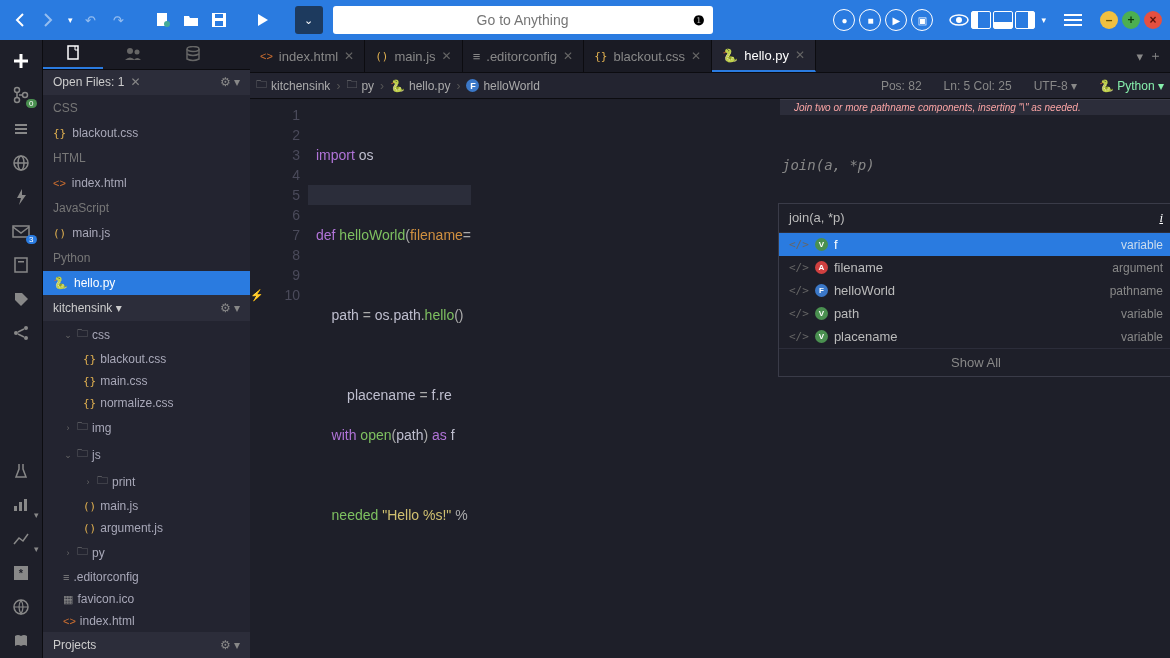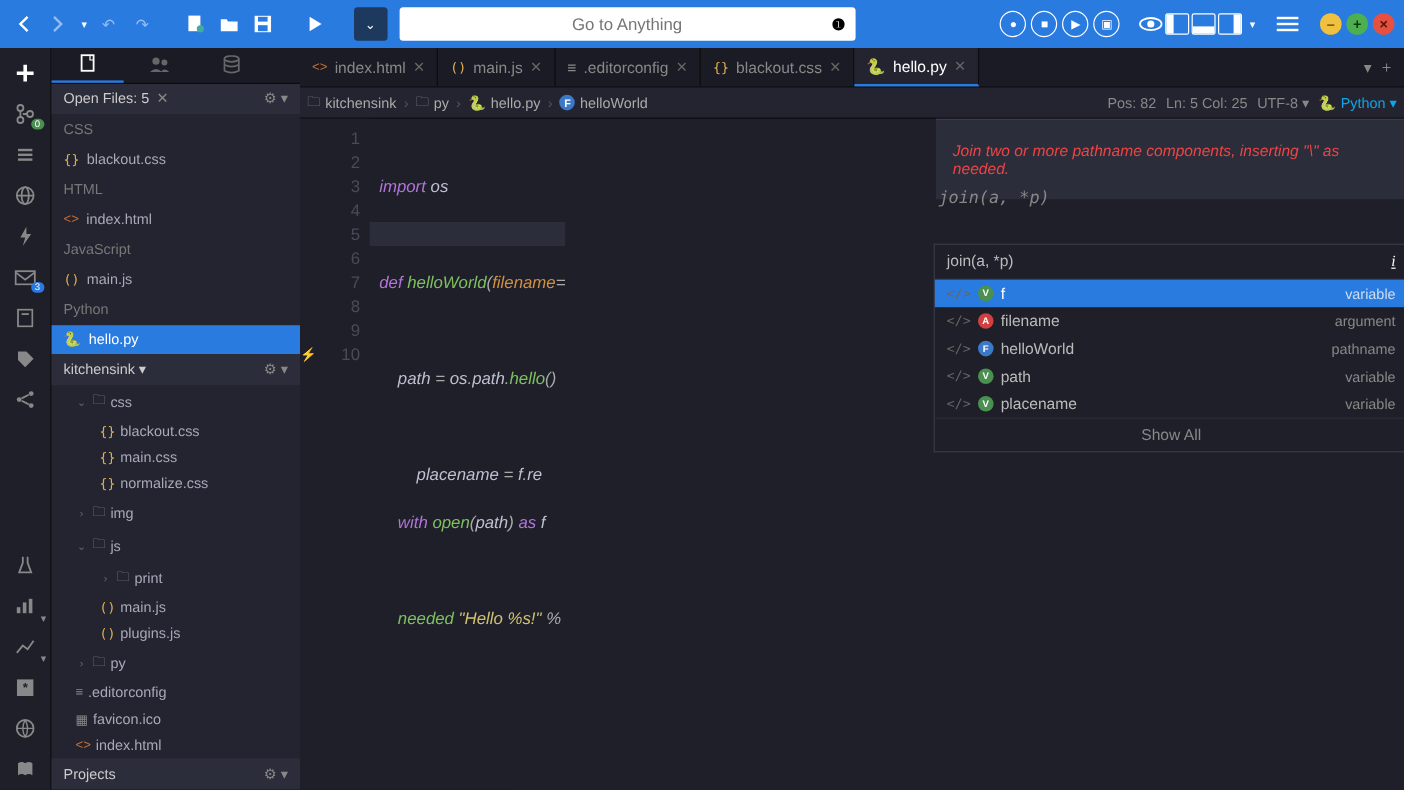--- a/index.html
+++ b/index.html
@@ -63,39 +63,39 @@
 .tab-bar { height: 33px; background: #1a1b24; display: flex; align-items: stretch; border-bottom: 1px solid #0c0c10; }
 .file-tab { display: flex; align-items: center; gap: 6px; padding: 0 10px; font-size: 13px; color: #888; cursor: pointer; border-right: 1px solid #0c0c10; }
 .file-tab.active { color: #fff; border-bottom: 2px solid #2a7be0; background: #232430; }
 .file-tab .x { color: #666; font-size: 12px; }
 .tab-bar-right { margin-left: auto; display:flex; align-items:center; gap:6px; padding-right:8px; color:#888 }
 
 .breadcrumb-bar { height: 26px; background: #232430; display: flex; align-items: center; padding: 0 6px; font-size: 12px; color: #aaa; gap: 4px; border-bottom: 1px solid #0c0c10; justify-content: space-between; }
 .bc-left { display: flex; align-items: center; gap: 6px; }
 .bc-item { display: flex; align-items: center; gap: 4px; }
 .bc-sep { color: #555; }
-.bc-right { display:flex; gap: 8px; align-items:flex-start; color:#888 }
+.bc-right { display:flex; gap: 22px; align-items:flex-start; color:#888 }
 .bc-f { width:13px; height:13px; border-radius:50%; background:#3b78c8; color:#fff; display:flex; align-items:center; justify-content:center; font-size:9px; font-weight:bold }
 
 .code-wrap { position: relative; flex: 1; display: flex; font-family: "Consolas","Menlo",monospace; font-size: 14px; }
 .gutter { width: 44px; background: #1e1f29; color: #4a4a5a; text-align: right; padding: 6px 8px 6px 4px; line-height: 20px; user-select: none; }
 .gutter div { height: 20px; }
 .gut-side { width: 14px; background: #1e1f29; padding-top:6px }
 .gut-side div { height:20px; display:flex; align-items:center; justify-content:center; font-size:11px; color:#d08020 }
 .code { padding: 6px 0 6px 8px; line-height: 20px; white-space: pre; color: #bfbfcf; position:relative }
-.code .row { height: 20px; font-style: italic; }
+.code .row { height: 20px; }
 .code .hl-line { background: #2b2d3a; position:absolute; left:0; right:0; height:20px; top: calc(6px + 80px); z-index:0 }
 .code .row > * { position:relative; z-index:1 }
 .kw-purple { color: #b174d8; }
 .kw-orange { color: #d09040; }
 .fn-green { color: #7ec060; }
 .punc { color: #aaa; }
 .str { color: #d0c070; }
 
-.hint-tip { position: absolute; left: 530px; top: 0px; width: 390px; background: #2c2d3a; padding: 18px 14px; font-size: 13px; color: #ef4444; font-style: italic; z-index: 5; border-top: 1px solid #3a3b48 }
+.hint-tip { position: absolute; left: 530px; top: 0px; width: 390px; background: #2c2d3a; padding: 2px 14px; font-size: 10px; color: #fca5a5; font-style: italic; z-index: 5; border-top: 1px solid #3a3b48 }
 .sig-label { position: absolute; left: 532px; top: 58px; font-family: monospace; font-size: 14px; color: #888; font-style: italic; z-index:5 }
 
 .completion { position: absolute; left: 528px; top: 104px; width: 396px; background: #1e1f29; border: 1px solid #3a3b48; font-family: Arial; font-size: 13px; z-index: 10; }
 .comp-head { padding: 6px 10px; display: flex; justify-content: space-between; font-family: monospace; color: #bbb; border-bottom: 1px solid #2c2d3a; }
 .comp-head .i { text-decoration: underline; font-family: serif; font-style: italic; color:#fff }
 .comp-row { display: flex; align-items: center; padding: 4px 10px; gap: 6px; color: #bbb; }
 .comp-row.sel { background: #2a7be0; color: #fff; }
 .comp-kind { margin-left: auto; color: #888; font-size: 12px; }
 .comp-row.sel .comp-kind { color: #cde; }
 .comp-tag { color: #666; font-size:11px; font-family:monospace }
@@ -312,21 +312,21 @@
       <div class="side-tab">
           <svg width="14" height="16">
             <ellipse cx="7" cy="3" rx="6" ry="2.5" fill="none" stroke="#666" stroke-width="1.5"></ellipse>
             <path d="M1 3 L1 13 Q7 16 13 13 L13 3" fill="none" stroke="#666" stroke-width="1.5"></path>
             <path d="M1 8 Q7 11 13 8" stroke="#666" fill="none" stroke-width="1.5"></path>
           </svg>
         </div>
     </div>
 
     <div class="side-header">
-      <span><span>Open Files: 5</span><span class="side-close">✕</span></span>
+      <span><span>Open Files: 1</span><span class="side-close">✕</span></span>
       <span class="gear">⚙ ▾</span>
     </div>
 
     <div class="side-section-label">CSS</div>
     <div class="side-item">
         <span class="brace">{}</span>
         <span>blackout.css</span>
       </div>
     <div class="side-section-label">HTML</div>
     <div class="side-item">
@@ -380,21 +380,21 @@
           <span class="chev">›</span>
           <span class="folder-ic">🗀</span>
           <span>print</span>
         </div>
       <div class="tree-row depth2">
           <span class="brace">()</span>
           <span>main.js</span>
         </div>
       <div class="tree-row depth2">
           <span class="brace">()</span>
-          <span>plugins.js</span>
+          <span>argument.js</span>
         </div>
       <div class="tree-row depth1">
           <span class="chev">›</span>
           <span class="folder-ic">🗀</span>
           <span>py</span>
         </div>
       <div class="tree-row depth1">
           <span style="color:#888;font-size:11px">≡</span>
           <span>.editorconfig</span>
         </div>
@@ -466,21 +466,21 @@
         <span class="bc-sep">›</span>
         <span class="bc-item">
             <span class="bc-f">F</span>
             <span>helloWorld</span>
           </span>
       </div>
       <div class="bc-right">
         <span>Pos: 82</span>
         <span>Ln: 5 Col: 25</span>
         <span><span>UTF-8</span> ▾</span>
-        <span style="color:#0ea5e9">🐍 <span>Python</span> ▾</span>
+        <span style="color:#86efac">🐍 <span>Python</span> ▾</span>
       </div>
     </div>
 
     <div class="code-wrap">
       <div class="gut-side">
         <div></div>
           <div></div>
           <div></div>
           <div></div>
           <div></div>

